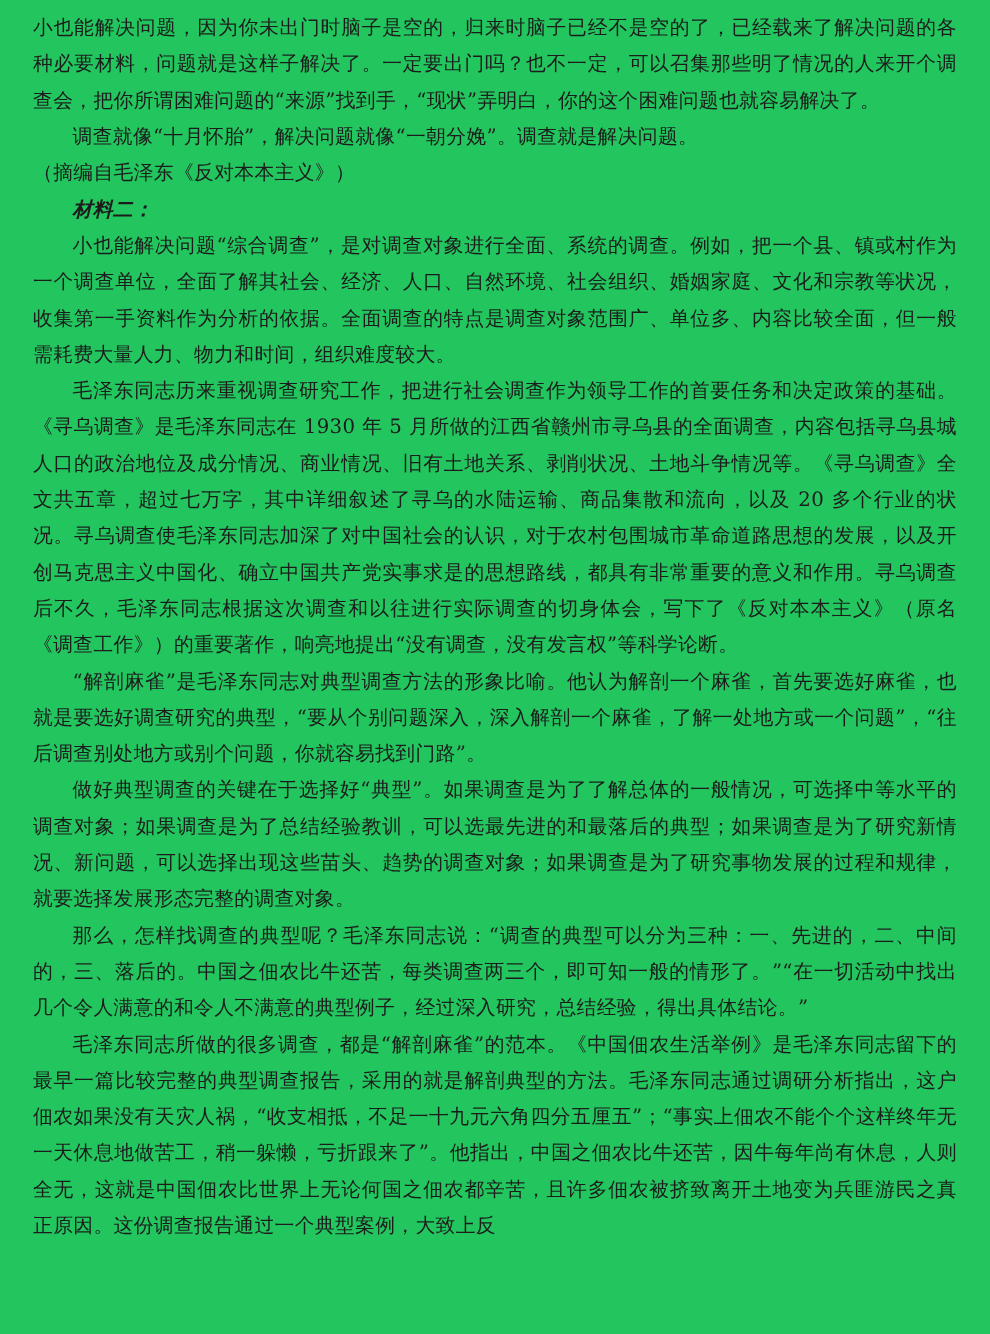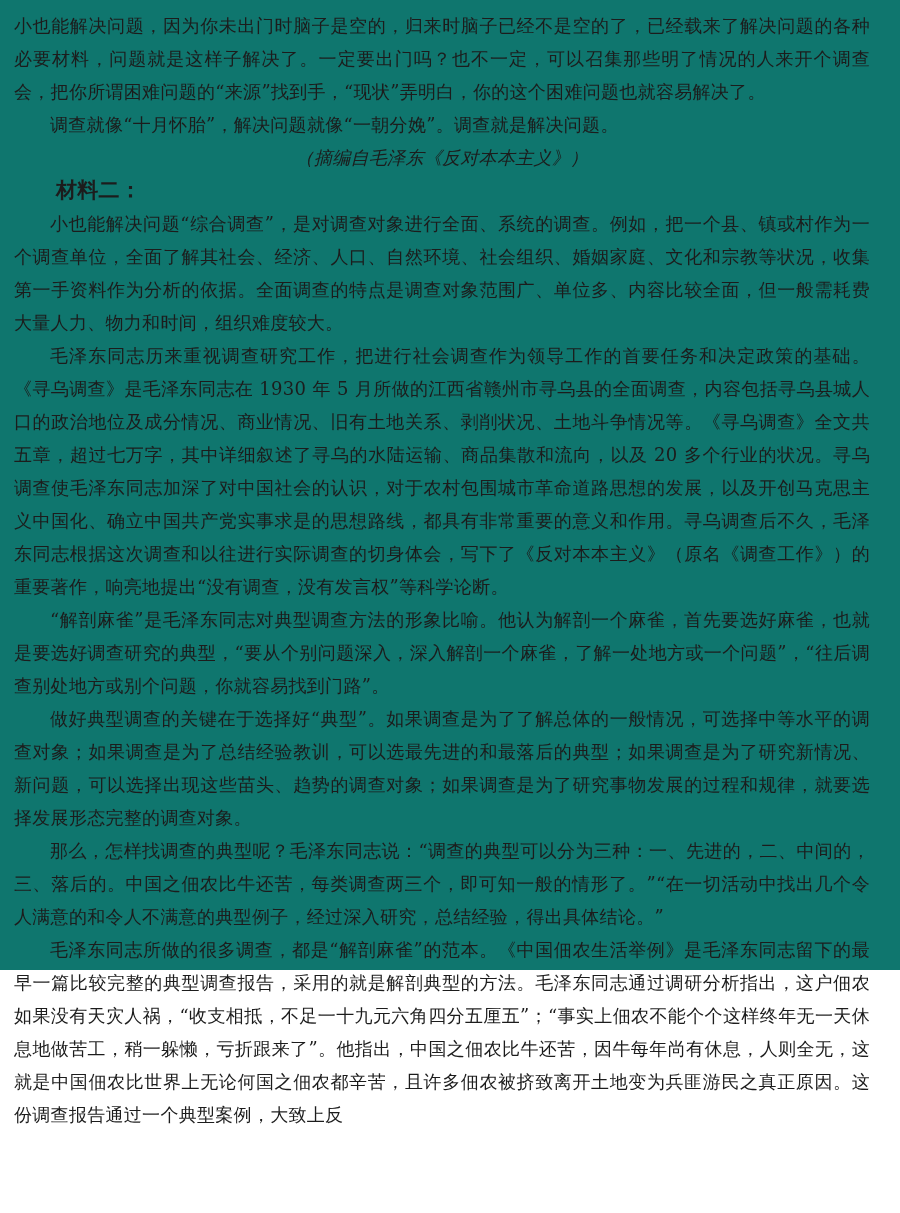--- a/index.html
+++ b/index.html
@@ -6,43 +6,43 @@
   html, body { background: #ffffff; }
   body {
     width: 900px;
     height: 1213px;
     font-family: "DejaVu Serif", "Liberation Serif", serif;
     color: #1c1c1c;
     overflow: hidden;
   }
   .page {
     width: 900px;
-    height: 970px;
-    background: #0f766e;
-    padding: 9px 30px 6px 14px;
+    height: 1213px;
+    background: #22c55e;
+    padding: 9px 30px 6px 30px;
     display: flex;
     flex-direction: column;
   }
   .body-text {
     font-size: 18px;
     line-height: 33px;
     text-align: justify;
     letter-spacing: 0.3px;
   }
   .body-text p { text-indent: 2em; }
   .body-text p.no-indent { text-indent: 0; }
   .attribution {
-    text-align: center;
+    text-align: left;
     text-indent: 0 !important;
-    font-style: italic;
   }
   .section-heading {
     font-weight: bold;
     font-family: "DejaVu Sans", "Liberation Sans", sans-serif;
-    font-size: 21px;
+    font-size: 18px;
+    font-style: italic;
   }
 </style>
 </head>
 <body>
 
 <div class="page">
   <div class="body-text">
 
     <p class="no-indent">小也能解决问题，因为你未出门时脑子是空的，归来时脑子已经不是空的了，已经载来了解决问题的各种必要材料，问题就是这样子解决了。一定要出门吗？也不一定，可以召集那些明了情况的人来开个调查会，把你所谓困难问题的“来源”找到手，“现状”弄明白，你的这个困难问题也就容易解决了。</p>
 

